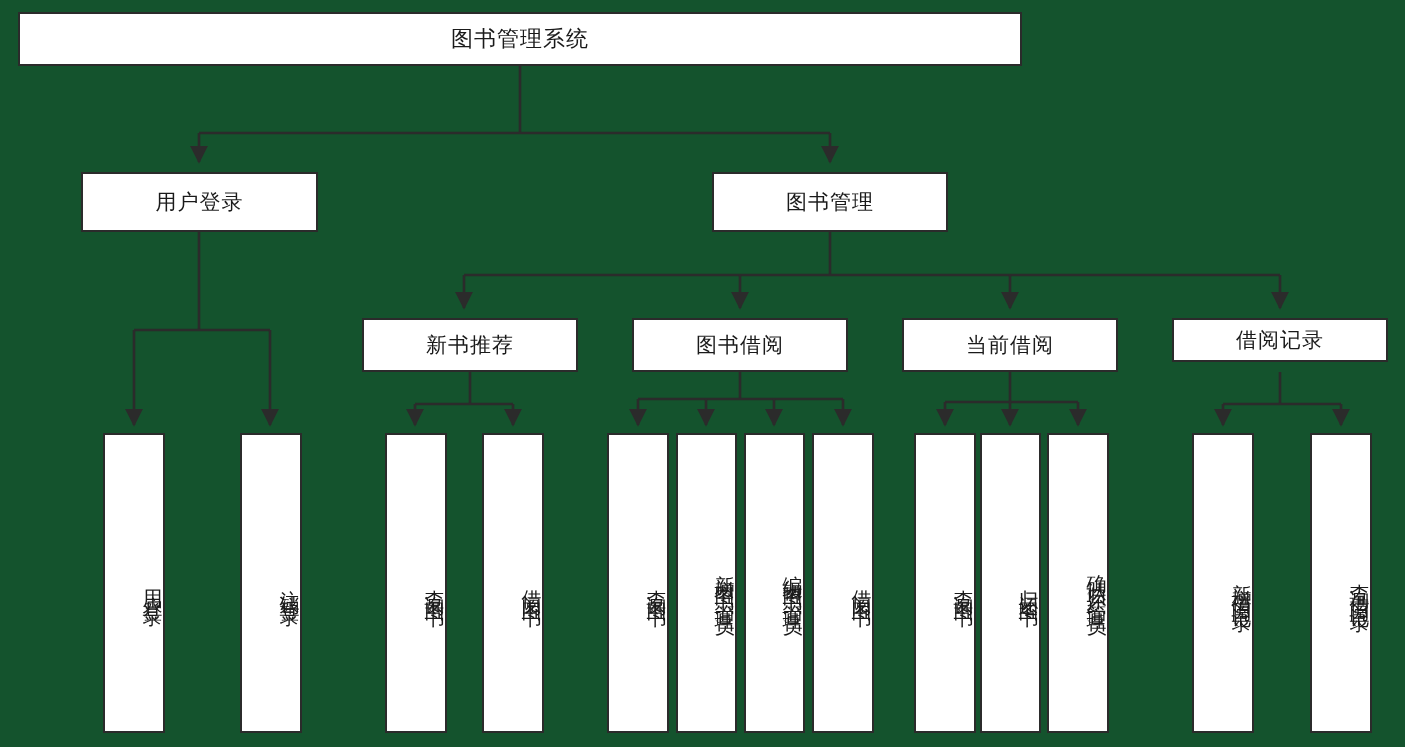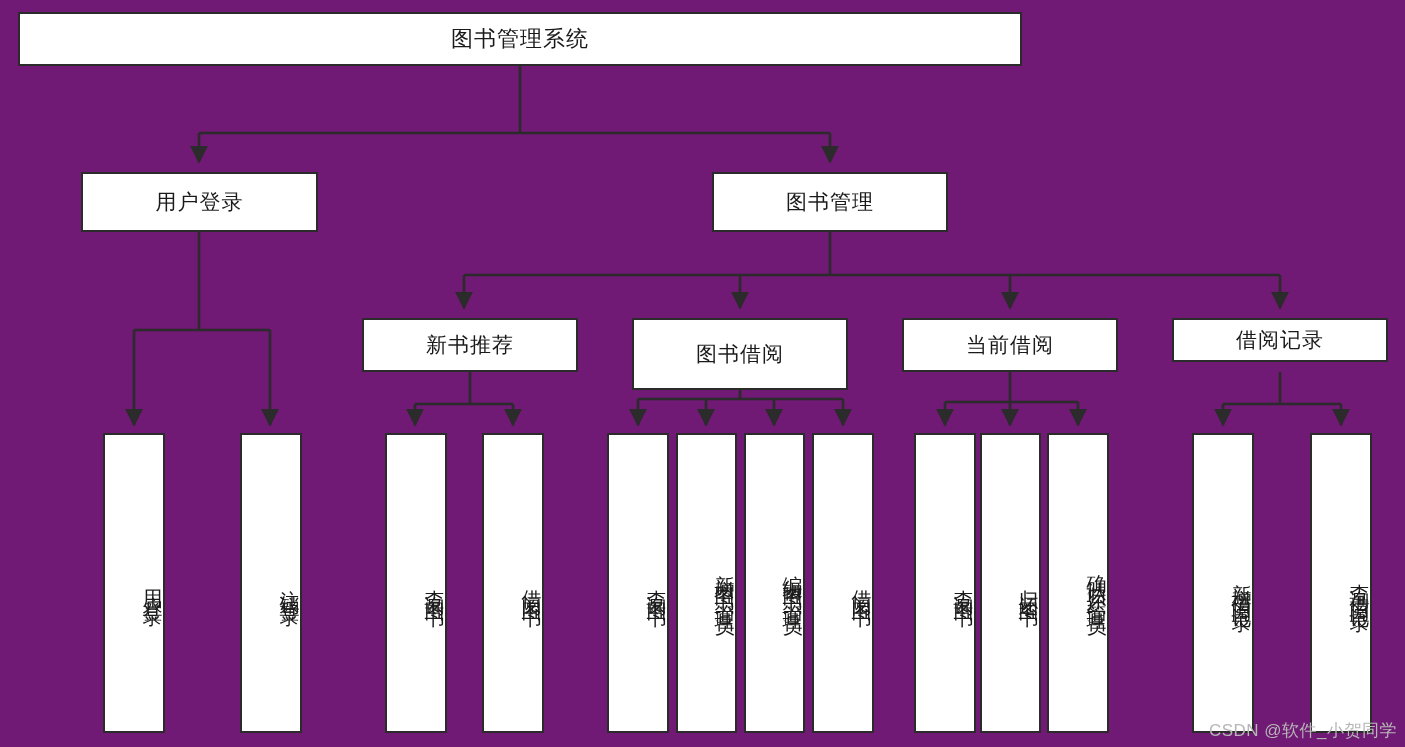--- a/index.html
+++ b/index.html
@@ -8,21 +8,21 @@
     padding: 0;
     background: #ffffff;
   }
   body {
     font-family: "Liberation Sans", "DejaVu Sans", sans-serif;
   }
   #diagram-root {
     position: relative;
     width: 1405px;
     height: 747px;
-    background: #701a75;
+    background: #14532d;
     overflow: hidden;
     text-decoration: underline;
   }
   #edge-layer {
     position: absolute;
     left: 0;
     top: 0;
     width: 1405px;
     height: 747px;
     pointer-events: none;
@@ -135,21 +135,21 @@
   <div class="node node-h" style="left:81px; top:172px; width:237px; height:60px;">
     <span>用户登录</span>
   </div>
   <div class="node node-h" style="left:362px; top:318px; width:216px; height:54px;">
     <span>新书推荐</span>
   </div>
 
   <div class="node node-h" style="left:712px; top:172px; width:236px; height:60px;">
     <span>图书管理</span>
   </div>
-  <div class="node node-h" style="left:632px; top:318px; width:216px; height:72px;align-items:center;">
+  <div class="node node-h" style="left:632px; top:318px; width:216px; height:54px;align-items:center;">
     <span>图书借阅</span>
   </div>
   <div class="node node-h" style="left:902px; top:318px; width:216px; height:54px;">
     <span>当前借阅</span>
   </div>
   <div class="node node-h" style="left:1172px; top:318px; width:216px; height:44px;">
     <span>借阅记录</span>
   </div>
 
   <div class="node node-v" style="left:103px; top:433px; width:62px; height:300px;">
@@ -189,15 +189,14 @@
     <span class="vlabel">确认归还（管理员）</span>
   </div>
 
   <div class="node node-v" style="left:1192px; top:433px; width:62px; height:300px;">
     <span class="vlabel">新增借阅记录</span>
   </div>
   <div class="node node-v" style="left:1310px; top:433px; width:62px; height:300px;">
     <span class="vlabel">查询借阅记录</span>
   </div>
 
-  <div id="watermark">CSDN @软件_小贺同学</div>
 
 </div>
 
 </body></html>

